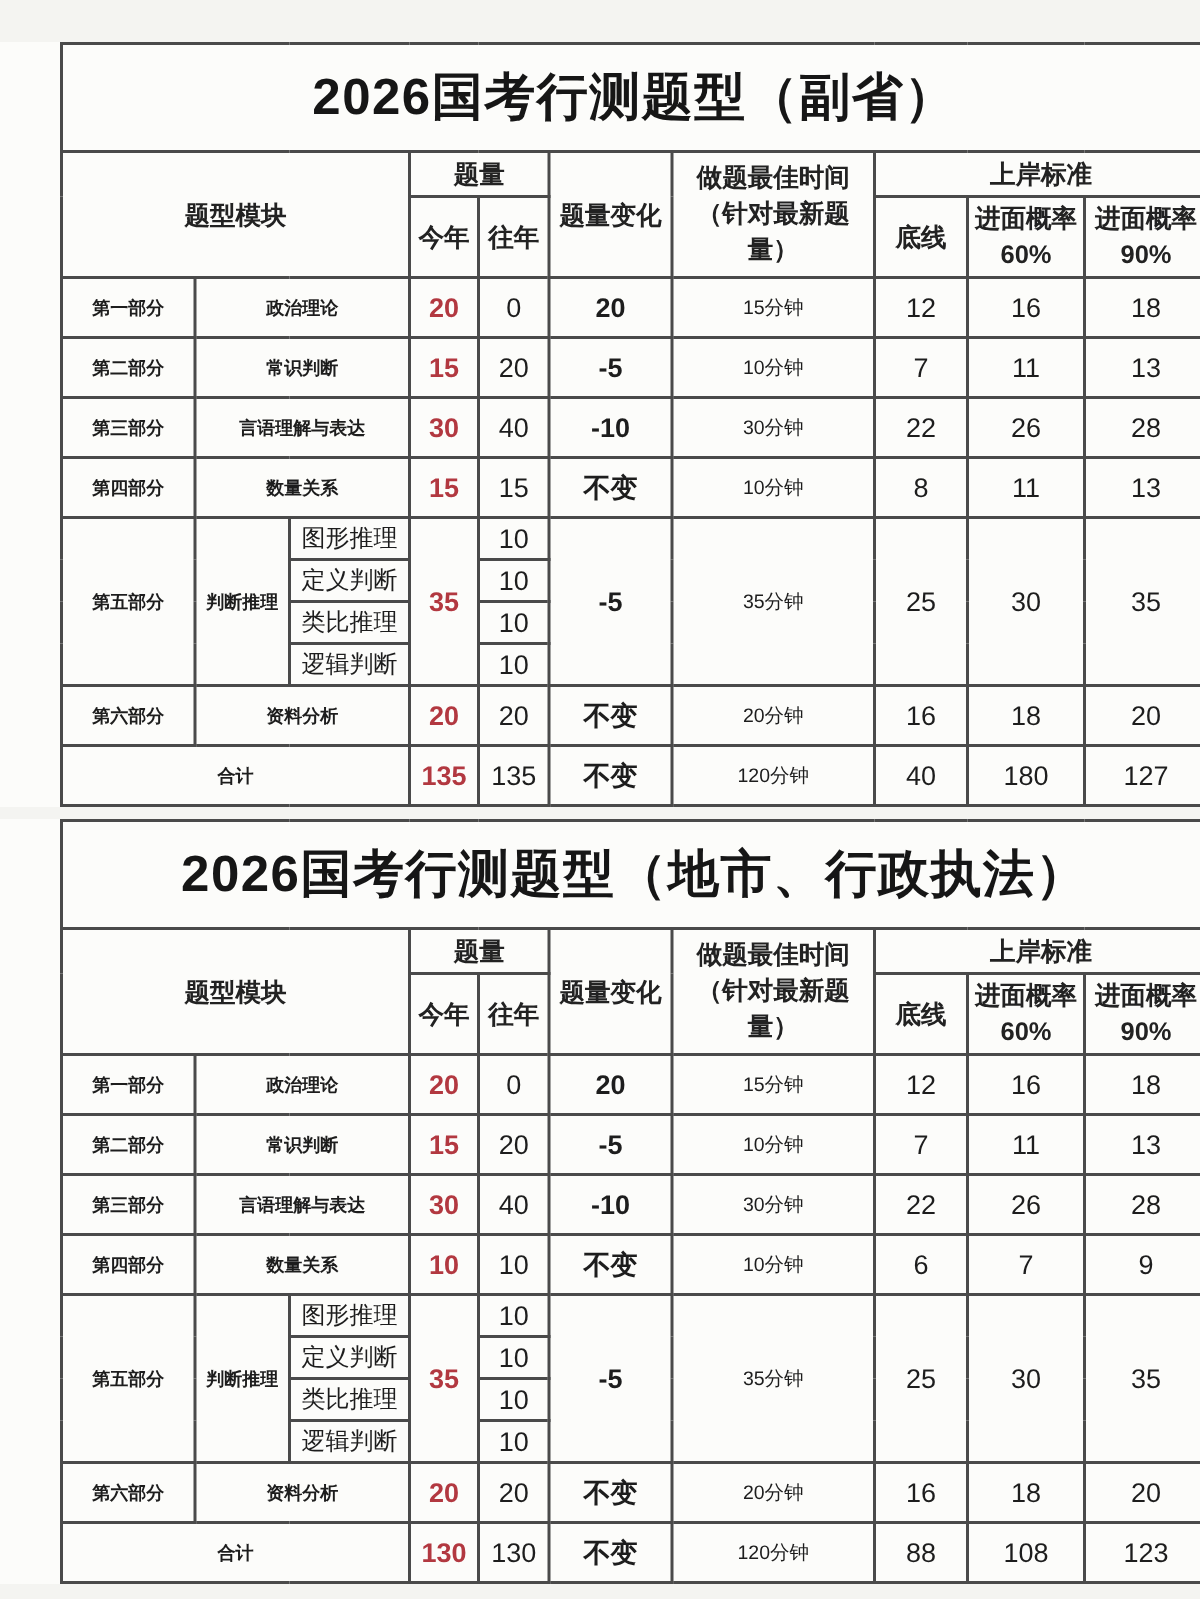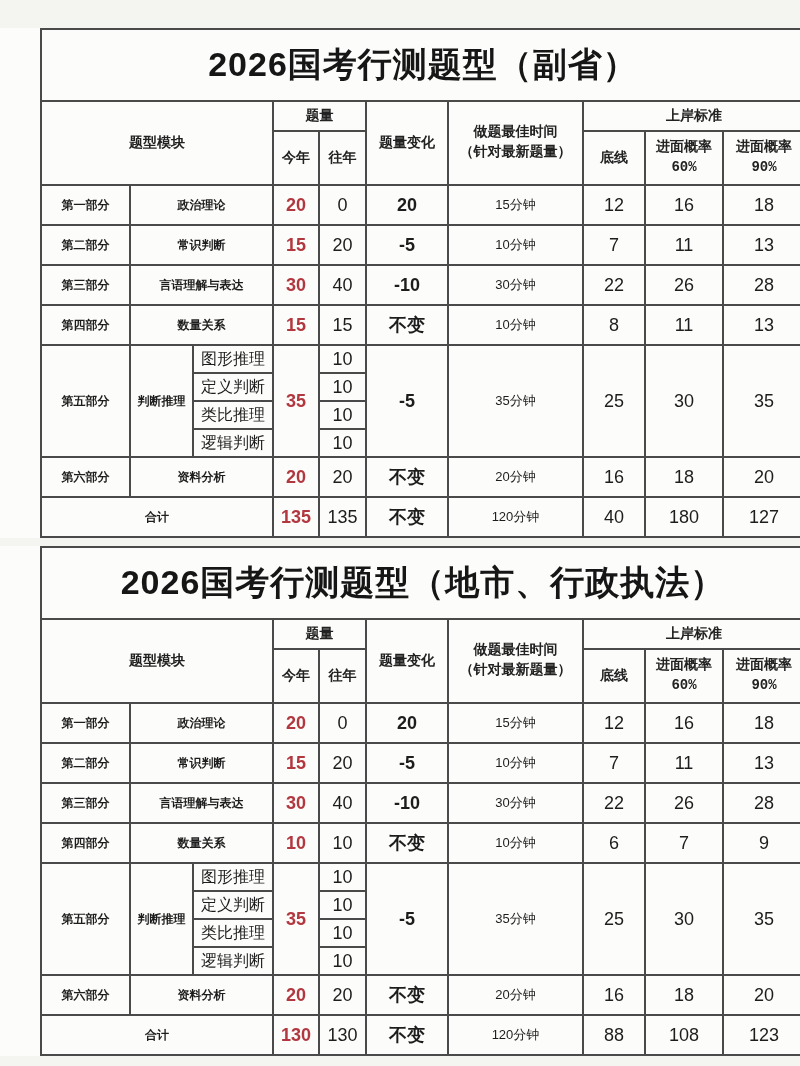--- a/index.html
+++ b/index.html
@@ -34,21 +34,21 @@
   }
   td.title {
     height: 70px;
     font-size: 34px;
     font-weight: 800;
     letter-spacing: 1px;
     color: #161616;
   }
   tr.h1 td { height: 28px; }
   tr.h2 td { height: 52px; }
-  td.hd { font-weight: 700; font-size: 14px; color: #222222; font-family: Liberation Mono, monospace; }
+  td.hd { font-weight: 700; font-size: 17px; color: #222222; }
   span.line { display: block; line-height: 1.4; }
   tr.r td { height: 38px; }
   tr.s td { height: 26px; }
   td.part, td.mod, td.total-label { font-weight: 700; font-size: 12px; }
   td.group { line-height: 1.5; }
   td.sub { font-weight: 400; font-size: 16px; }
   td.num { font-size: 18px; font-weight: 400; }
   td.chg { font-size: 18px; font-weight: 700; }
   td.time { font-size: 13px; font-weight: 400; }
   td.red { color: #b23840; font-weight: 700; }

